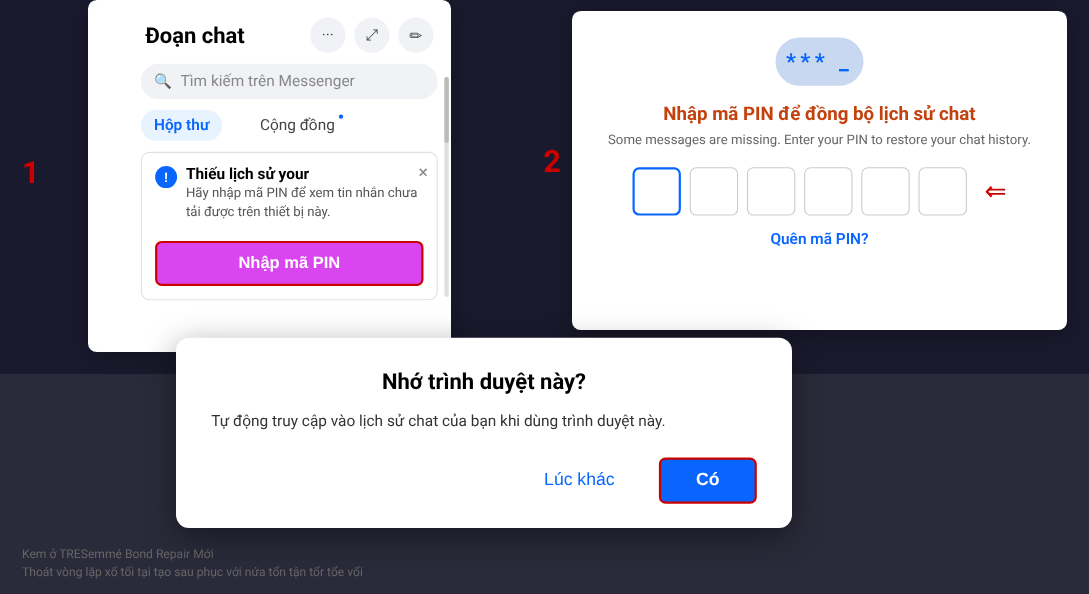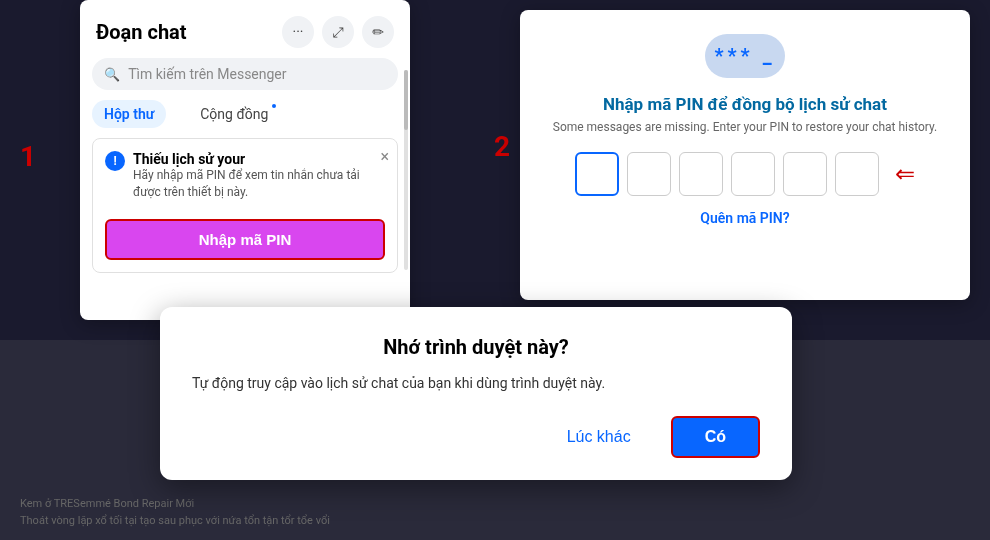--- a/index.html
+++ b/index.html
@@ -16,20 +16,21 @@
     .panel-messenger {
       position: absolute;
       top: 0;
       left: 80px;
       width: 330px;
       height: 320px;
       background: #fff;
       border-radius: 8px;
       box-shadow: 0 4px 20px rgba(0,0,0,0.3);
       overflow: hidden;
+      padding-left: 36px;
     }
 
     .panel-header {
       display: flex;
       align-items: center;
       justify-content: space-between;
       padding: 16px 16px 10px 16px;
     }
 
     .panel-title {
@@ -214,21 +215,21 @@
       font-size: 20px;
       color: #0866ff;
       letter-spacing: 4px;
       margin-bottom: 16px;
       font-weight: 700;
     }
 
     .pin-title {
       font-size: 17px;
       font-weight: 700;
-      color: #0369a1;
+      color: #c2410c;
       text-align: center;
       margin-bottom: 6px;
     }
 
     .pin-subtitle {
       font-size: 12px;
       color: #666;
       text-align: center;
       margin-bottom: 18px;
     }
@@ -274,21 +275,21 @@
       color: #cc0000;
       font-size: 28px;
       font-weight: 700;
     }
 
     
     .panel-remember {
       position: absolute;
       bottom: 60px;
       left: 160px;
-      width: 632px;
+      width: 560px;
       background: #fff;
       border-radius: 12px;
       box-shadow: 0 8px 30px rgba(0,0,0,0.4);
       padding: 28px 32px 22px;
     }
 
     .remember-title {
       font-size: 20px;
       font-weight: 700;
       color: #000;

